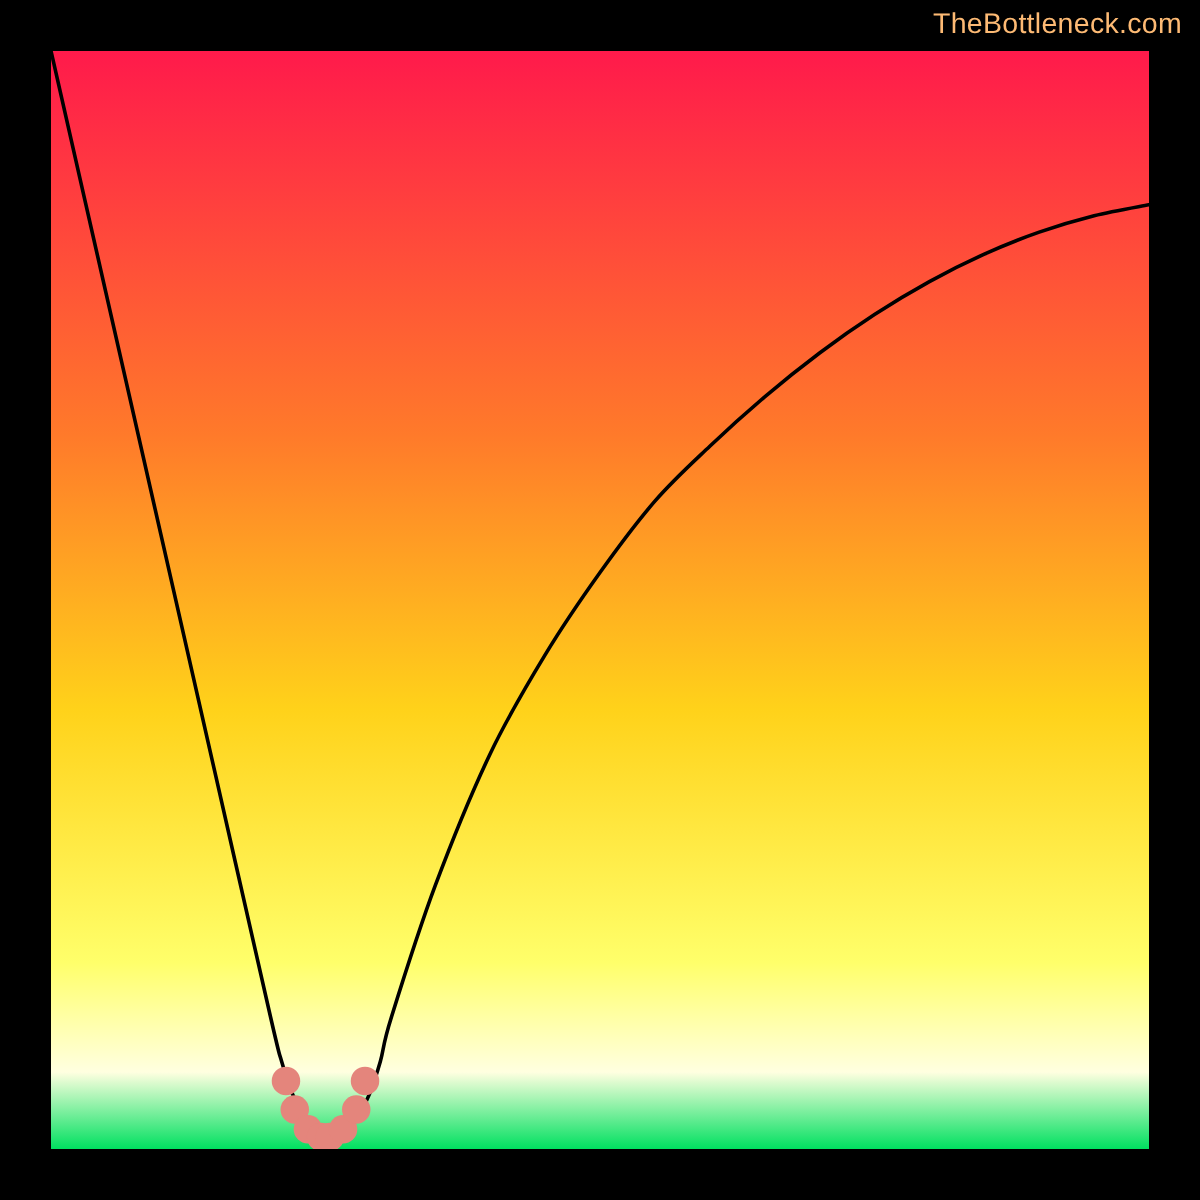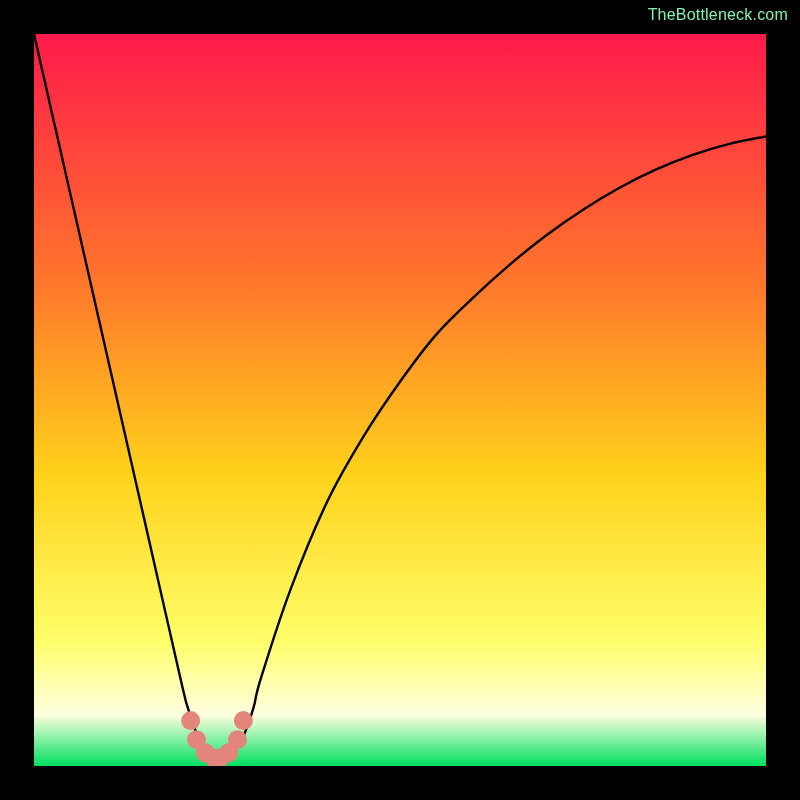--- a/index.html
+++ b/index.html
@@ -16,23 +16,23 @@
     top: 0;
     width: 800px;
     height: 800px;
     background: #000;
   }
   .watermark {
     position: absolute;
     top: 6px;
     right: 12px;
     font-family: Arial, Helvetica, sans-serif;
-    font-size: 16px;
+    font-size: 19px;
     font-weight: 500;
-    color: #86efac;
+    color: #fdba74;
     letter-spacing: 0.2px;
     user-select: none;
   }
   .plot-wrap {
     position: absolute;
     left: 34px;
     top: 34px;
     width: 732px;
     height: 732px;
   }

